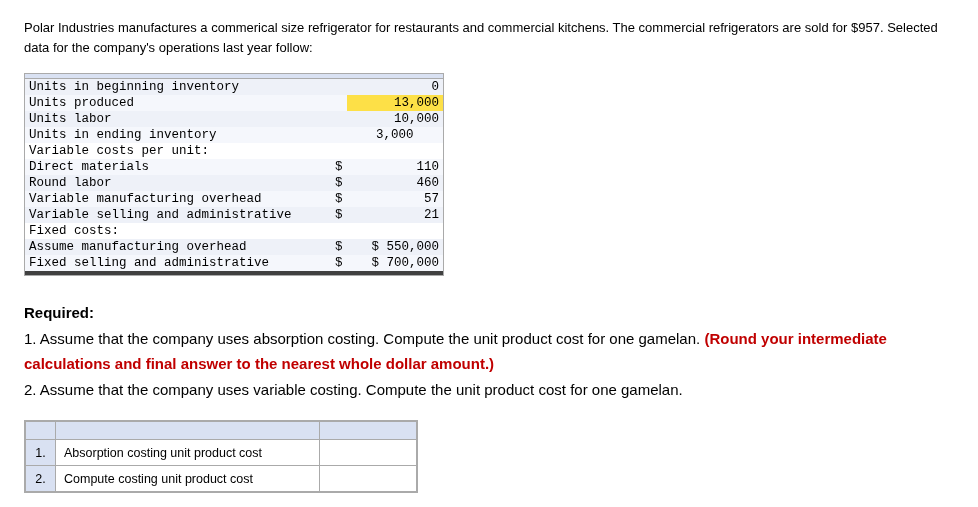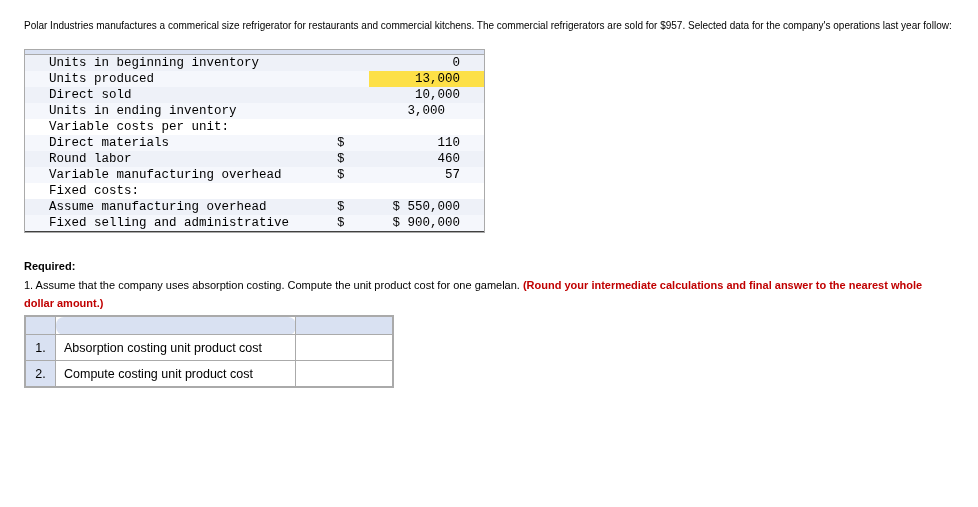--- a/index.html
+++ b/index.html
@@ -7,64 +7,64 @@
       font-family: 'Courier New', Courier, monospace;
       font-size: 13px;
       background: #fff;
       color: #000;
       width: 978px;
       min-height: 507px;
       padding: 18px 24px;
     }
     .intro-text {
       font-family: Arial, sans-serif;
-      font-size: 10px;
+      font-size: 13px;
       line-height: 1.5;
       margin-bottom: 16px;
     }
     .data-table-wrapper {
       border: 1px solid #aaa;
       display: inline-block;
       margin-bottom: 20px;
       min-width: 420px;
     }
     .data-table {
       border-collapse: collapse;
       width: 100%;
       font-family: 'Courier New', Courier, monospace;
       font-size: 12.5px;
     }
     .data-table td {
-      padding: 1px 24px;
+      padding: 1px 4px;
       white-space: nowrap;
     }
     .data-table tr.header-row td {
       background: #d9e1f2;
       font-weight: bold;
       border-bottom: 1px solid #aaa;
     }
     .data-table .label-col {
       width: 280px;
     }
     .data-table .sym-col {
       width: 20px;
       text-align: right;
     }
     .data-table .val-col {
       width: 90px;
       text-align: right;
     }
     .data-table tr.bottom-border td {
-      border-bottom: 1px solid #404040;
+      border-bottom: 4px solid #404040;
     }
     .required-section {
       font-family: Arial, sans-serif;
-      font-size: 11px;
+      font-size: 15px;
       line-height: 1.7;
-      margin-bottom: 2px;
+      margin-bottom: 18px;
     }
     .required-label {
       font-weight: bold;
     }
     .highlight-red {
       color: #c00000;
       font-weight: bold;
     }
     .answer-table-wrapper {
       border: 1px solid #aaa;
@@ -80,23 +80,22 @@
       border: 1px solid #aaa;
       padding: 3px 8px;
       height: 26px;
     }
     .answer-table .num-cell {
       width: 30px;
       text-align: center;
       background: #d9e1f2;
     }
     .answer-table .label-cell {
-      width: 240px;
+      width: 264px;
       background: #fff;
-      border-radius: 8px;
     }
     .answer-table .input-cell {
       width: 90px;
       background: #fff;
     }
     .answer-table .top-header {
       height: 18px;
       background: #d9e1f2;
     }
   </style>
@@ -119,21 +118,21 @@
           <td class="label-col" style="background: rgb(238, 241, 248);">Units in beginning inventory</td>
           <td class="sym-col" style="background: rgb(238, 241, 248);"></td>
           <td class="val-col" style="background: rgb(238, 241, 248);">0</td>
         </tr>
         <tr>
           <td class="label-col" style="background: rgb(245, 247, 252);">Units produced</td>
           <td class="sym-col" style="background: rgb(245, 247, 252);"></td>
           <td class="val-col" style="background: #fde047;">13,000</td>
         </tr>
         <tr>
-          <td class="label-col" style="background: rgb(238, 241, 248);">Direct sold</td>
+          <td class="label-col" style="background: rgb(238, 241, 248);">Units labor</td>
           <td class="sym-col" style="background: rgb(238, 241, 248);"></td>
           <td class="val-col" style="background: rgb(238, 241, 248);">10,000</td>
         </tr>
         <tr>
           <td class="label-col" style="background: rgb(245, 247, 252);">Units in ending inventory</td>
           <td class="sym-col" style="background: rgb(245, 247, 252);"></td>
           <td class="val-col" style="background: rgb(245, 247, 252); text-align: center;">3,000</td>
         </tr>
         <tr>
           <td class="label-col" style="background: rgb(255, 255, 255);">Variable costs per unit:</td>
@@ -149,44 +148,50 @@
           <td class="label-col" style="background: rgb(238, 241, 248);">  Round labor</td>
           <td class="sym-col" style="background: rgb(238, 241, 248);">$</td>
           <td class="val-col" style="background: rgb(238, 241, 248);">460</td>
         </tr>
         <tr>
           <td class="label-col" style="background: rgb(245, 247, 252);">  Variable manufacturing overhead</td>
           <td class="sym-col" style="background: rgb(245, 247, 252);">$</td>
           <td class="val-col" style="background: rgb(245, 247, 252);">57</td>
         </tr>
         <tr>
+          <td class="label-col" style="background: rgb(238, 241, 248);">  Variable selling and administrative</td>
+          <td class="sym-col" style="background: rgb(238, 241, 248);">$</td>
+          <td class="val-col" style="background: rgb(238, 241, 248);">21</td>
+        </tr>
+        <tr>
           <td class="label-col" style="background: rgb(255, 255, 255);">Fixed costs:</td>
           <td class="sym-col" style="background: rgb(255, 255, 255);"></td>
           <td class="val-col" style="background: rgb(255, 255, 255);"></td>
         </tr>
         <tr>
           <td class="label-col" style="background: rgb(238, 241, 248);">  Assume manufacturing overhead</td>
           <td class="sym-col" style="background: rgb(238, 241, 248);">$</td>
           <td class="val-col" style="background: rgb(238, 241, 248);">$ 550,000</td>
         </tr>
         <tr class="bottom-border">
           <td class="label-col" style="background: rgb(245, 247, 252);">  Fixed selling and administrative</td>
           <td class="sym-col" style="background: rgb(245, 247, 252);">$</td>
-          <td class="val-col" style="background: rgb(245, 247, 252);">$ 900,000</td>
+          <td class="val-col" style="background: rgb(245, 247, 252);">$ 700,000</td>
         </tr>
       </tbody>
   </table>
 </div>
 
 <br>
 
 
 <div class="required-section">
   <span class="required-label">Required:</span><br>
   <span>1. Assume that the company uses absorption costing. Compute the unit product cost for one gamelan. </span><span class="highlight-red">(Round your intermediate calculations and final answer to the nearest whole dollar amount.)</span><br>
+  <span>2. Assume that the company uses variable costing. Compute the unit product cost for one gamelan.</span>
 </div>
 
 
 <div class="answer-table-wrapper">
   <table class="answer-table">
     <tbody>
       <tr>
         <td class="num-cell top-header"></td>
         <td class="label-cell top-header"></td>
         <td class="input-cell top-header"></td>

